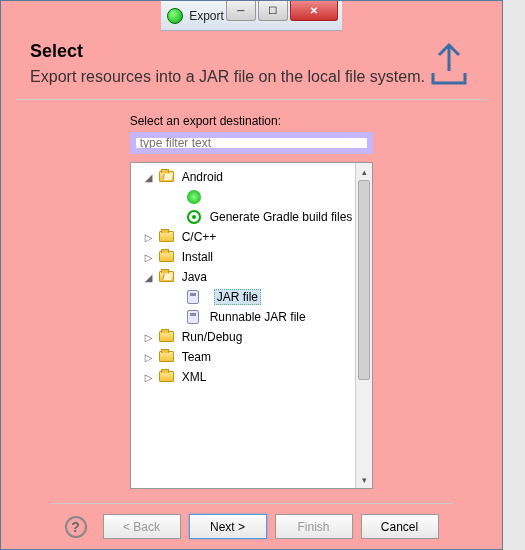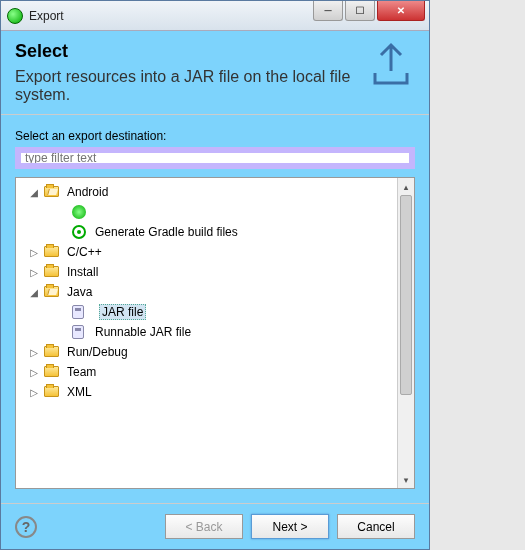--- a/index.html
+++ b/index.html
@@ -1,17 +1,17 @@
 <!DOCTYPE html>
 <html><head>
 <meta charset="utf-8">
 <style>
 * { box-sizing: border-box; margin: 0; padding: 0; font-family: "Segoe UI", Tahoma, sans-serif; }
 body { background: #e8e8e8; width: 525px; height: 550px; overflow: hidden; }
-.window { width: 430px; height: 550px; background: #7dd3fc; border: 1px solid #5a7aa0; display: flex; flex-direction: column; }
+.window { width: 503px; height: 550px; background: #fca5a5; border: 1px solid #5a7aa0; display: flex; flex-direction: column; align-items: center; }
 .titlebar { height: 30px; background: linear-gradient(#f0f4f8,#d8e2ec); display: flex; align-items: center; padding: 0 0 0 6px; border-bottom: 1px solid #aab; }
 .titlebar .appicon { width: 16px; height: 16px; border-radius: 50%; background: radial-gradient(circle at 5px 5px,#8f8,#0a0); border: 1px solid #060; }
 .titlebar .title { margin-left: 6px; font-size: 12px; color: #222; flex: 1; }
 .winbtns { display: flex; height: 100%; }
 .winbtn { width: 30px; height: 20px; margin-left: 2px; background: linear-gradient(#f0f0f0,#d0d0d0); border: 1px solid #999; border-top: none; border-radius: 0 0 3px 3px; display: flex; align-items: center; justify-content: center; font-size: 10px; }
 .winbtn.close { width: 48px; background: linear-gradient(#e88,#c33); border-color: #a22; color: #fff; font-weight: bold; margin-right: 4px; }
 .header { padding: 10px 14px; border-bottom: 1px solid #ccc; display: flex; align-items: flex-start; }
 .header .txt { flex: 1; }
 .header h1 { font-size: 18px; font-weight: bold; margin-bottom: 6px; }
 .header p { font-size: 16px; color: #333; }
@@ -163,15 +163,16 @@
         <div class="dn">▾</div>
       </div>
     </div>
   </div>
 
   <div class="footer">
     <div class="help">?</div>
     <div class="spacer"></div>
     <button class="btn disabled">&lt; Back</button>
     <button class="btn default">Next &gt;</button>
+    <button class="btn disabled">Finish</button>
     <button class="btn">Cancel</button>
   </div>
 </div>
 
 </body></html>

